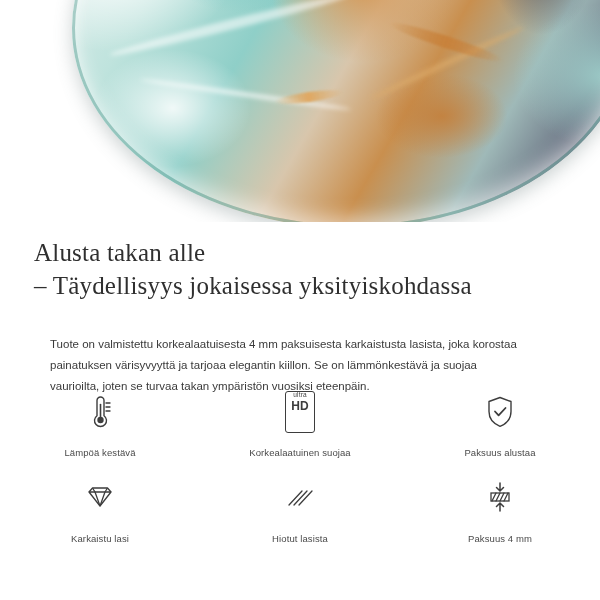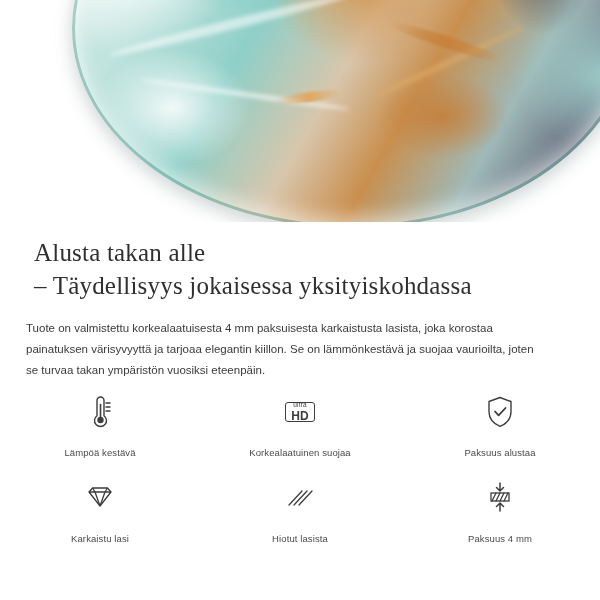--- a/index.html
+++ b/index.html
@@ -82,22 +82,22 @@
     padding: 14px 34px 0 34px;
     font-family: "Liberation Serif", serif;
     font-weight: 400;
     font-size: 25px;
     line-height: 33px;
     color: #2f2f2f;
     letter-spacing: 0.2px;
   }
   .headline .line2 { display: block; }
   .body-copy {
-    margin: 0;
-    padding: 16px 36px 0 26px;
+    margin: 16px;
+    padding: 16px 36px 0 34px;
     font-size: 11.5px;
     line-height: 21px;
     color: #3a3a3a;
   }
 
   
   .features {
     position: absolute;
     top: 392px; left: 0;
     width: 600px;
@@ -119,27 +119,27 @@
     justify-content: center;
   }
   .feature-label {
     margin-top: 15px;
     font-size: 9.5px;
     color: #4a4a4a;
     text-align: center;
     letter-spacing: 0.1px;
   }
   .ultrahd-box {
-    width: 30px; height: 20px;
+    width: 30px; height: 42px;
     border: 1.4px solid #3d3d3d;
     border-radius: 3px;
     display: flex;
     flex-direction: column;
     align-items: center;
-    justify-content: center;
+    justify-content: flex-start;
     line-height: 1;
   }
   .ultrahd-box .u-top {
     font-size: 6.5px;
     color: #3d3d3d;
     letter-spacing: 0.2px;
   }
   .ultrahd-box .u-bot {
     font-size: 12px;
     font-weight: bold;

